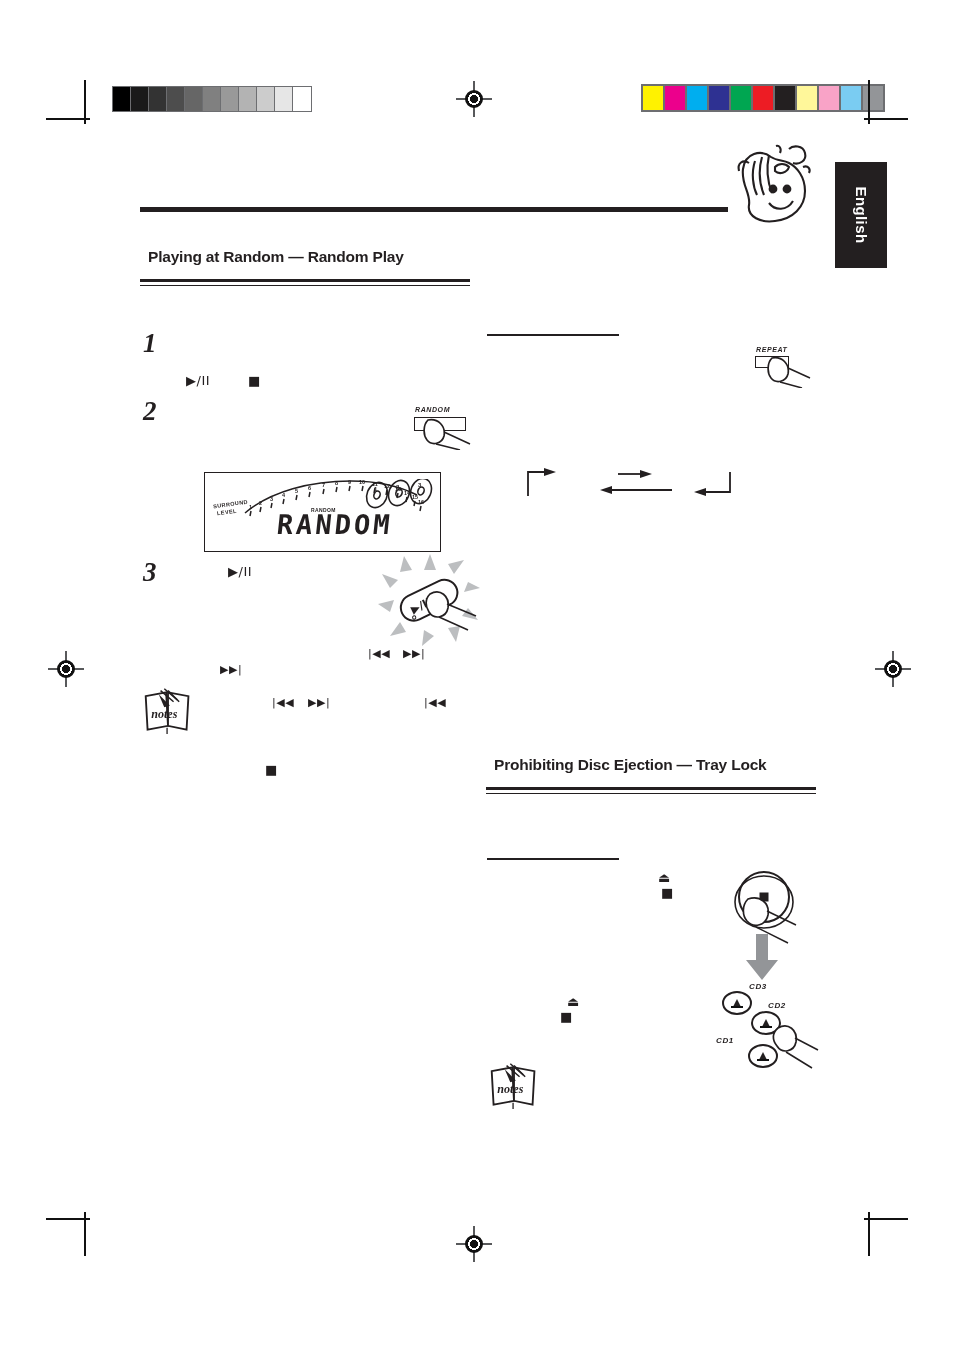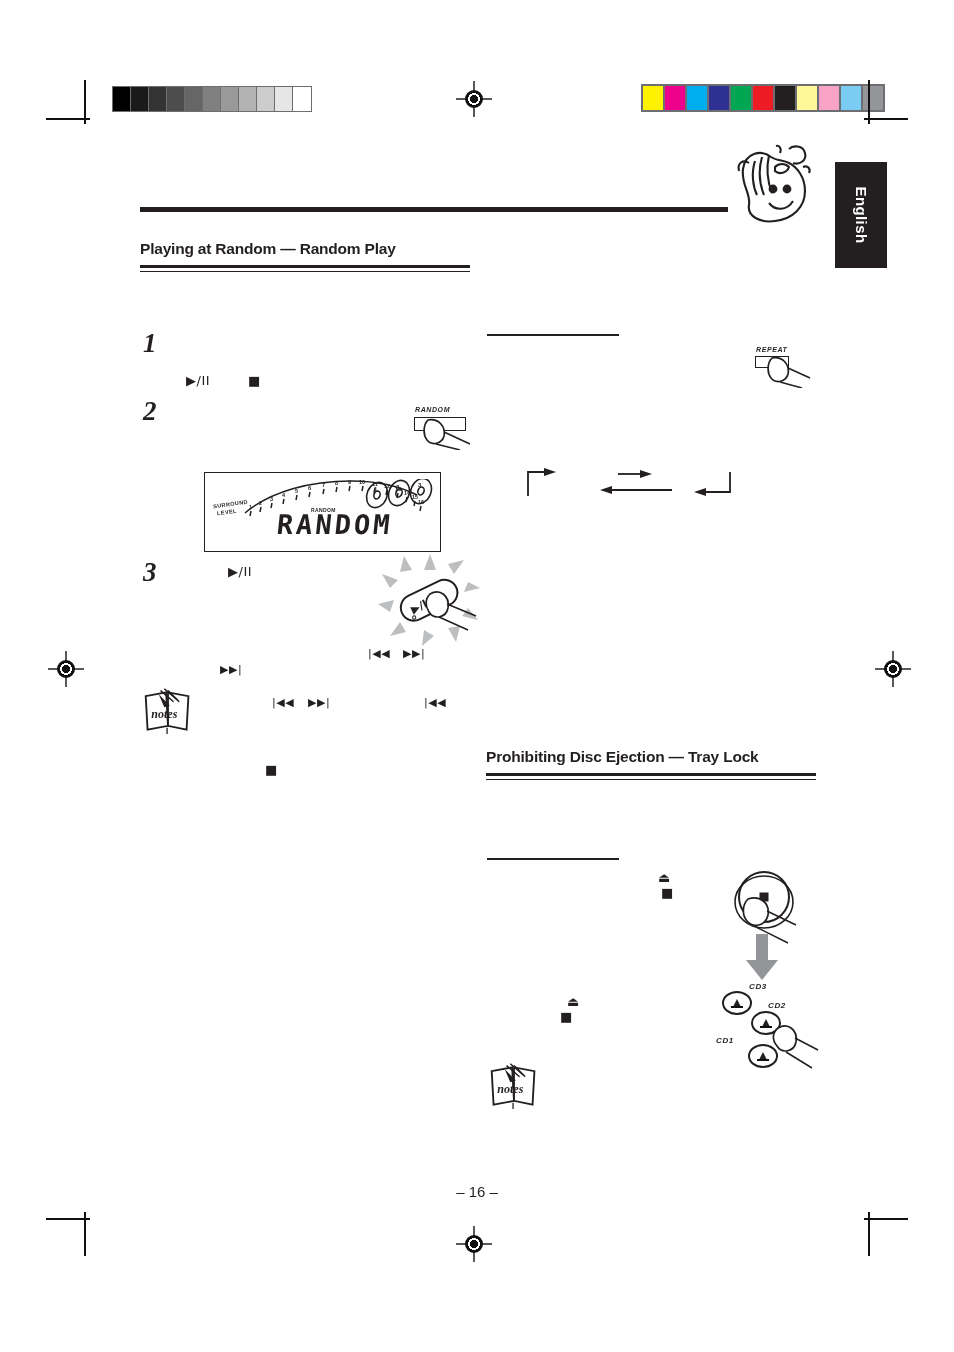--- a/index.html
+++ b/index.html
@@ -49,21 +49,21 @@
   
   .page { position:absolute; left:0; top:0; width:954px; height:1352px; }
 
   .toprule { position:absolute; left:140px; top:207px; width:588px; height:5px; background:#231f20; }
 
   .col { position:absolute; width:330px; }
   .col-left  { left:140px; top:240px; }
   .col-right { left:486px; top:240px; }
 
   h2.secthead {
-    margin:0; font-size:15.5px; font-weight:bold; letter-spacing:-0.2px;
+    margin:8px; font-size:15.5px; font-weight:bold; letter-spacing:-0.2px;
     color:#231f20; padding-bottom:5px; white-space:nowrap;
   }
   .headrule { width:330px; height:3px; background:#231f20; margin-top:2px; }
   .headrule2 { width:330px; height:1.4px; background:#231f20; margin-top:2.5px; }
 
   .sect-abs { position:absolute; }
 
   
   .stepnum { position:absolute; font-family:"Liberation Serif", serif;
              font-style:italic; font-weight:bold; font-size:27px; color:#231f20; }
@@ -408,15 +408,14 @@
     <path d="M4 8 L26 4 L28 40 L6 44 Z" fill="#fff" stroke="#231f20" stroke-width="2"></path>
     <path d="M28 4 L50 8 L48 44 L28 40 Z" fill="#fff" stroke="#231f20" stroke-width="2"></path>
     <path d="M20 2 L34 14" stroke="#231f20" stroke-width="1.6"></path>
     <path d="M24 0 L38 12" stroke="#231f20" stroke-width="1.6"></path>
     <path d="M28 2 L40 14" stroke="#231f20" stroke-width="1.6"></path>
     <path d="M18 6 L30 18 L24 20 Z" fill="#231f20"></path>
     <path d="M27 42 L27 50" stroke="#231f20" stroke-width="1.4"></path>
     <text x="10" y="32" font-family="Liberation Serif, serif" font-size="13" font-weight="bold" font-style="italic" fill="#231f20">notes</text>
   </svg>
 
-  <div class="pagenum">– 16 –</div>
 
 </div>
 
 </body></html>

